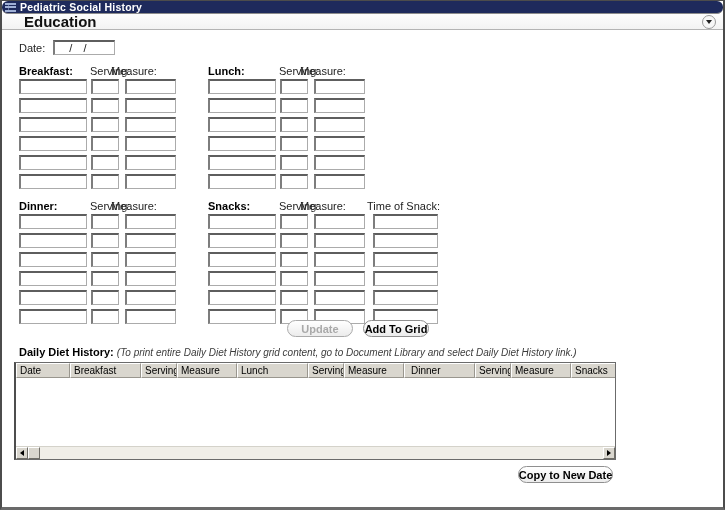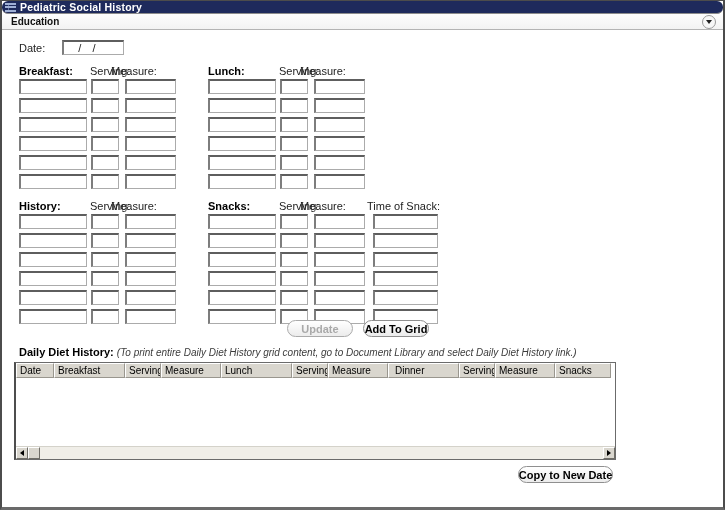--- a/index.html
+++ b/index.html
@@ -34,21 +34,21 @@
     color:#fff; font-weight:bold; font-size:10.5px; letter-spacing:.2px;
     white-space:nowrap;
   }
   
   .acc-header {
     position:relative;
     background:linear-gradient(#fdfdfd,#f3f3f3);
     border-bottom:1px solid #b4b4b4;
     display:flex; align-items:center;
   }
-  .acc-header .acc-label { font-weight:bold; font-size:10px; color:#111; padding-left:9px; }
+  .acc-header .acc-label { font-weight:bold; font-size:15px; color:#111; padding-left:22px; }
   .acc-header.education { height:16px; }
   .acc-header.diet { height:20px; }
   .chevron-btn {
     position:absolute; right:7px; top:50%; transform:translateY(-50%);
     width:14px; height:14px; border-radius:50%;
     border:1.5px solid #9a9a9a; background:#f7f7f7;
     display:flex; align-items:center; justify-content:center; cursor:pointer;
   }
   .tri-down { width:0; height:0; border-left:3.5px solid transparent; border-right:3.5px solid transparent; border-top:4px solid #222; }
   .tri-up   { width:0; height:0; border-left:3.5px solid transparent; border-right:3.5px solid transparent; border-bottom:4px solid #222; }
@@ -57,21 +57,21 @@
   .field-label { color:#222; }
   .bold-label { font-weight:bold; color:#000; }
   input.win-input {
     font-family:"Liberation Sans","DejaVu Sans",sans-serif; font-size:11px;
     height:15px; background:#fff; color:#222; padding:0 3px;
     border-top:2px solid #5e5e5e; border-left:2px solid #7d7d7d;
     border-right:1px solid #ababab; border-bottom:1px solid #ababab;
     outline:none;
   }
   
-  .date-row { position:absolute; left:17px; top:10px; display:flex; align-items:center; gap:17px; }
+  .date-row { position:absolute; left:17px; top:10px; display:flex; align-items:center; gap:8px; }
   .date-row input { width:62px; padding-left:14px; letter-spacing:1px; word-spacing:6px; }
   
   .meal { position:absolute; }
   .meal-breakfast { left:17px;  top:35px;  }
   .meal-lunch     { left:206px; top:35px;  }
   .meal-dinner    { left:17px;  top:170px; }
   .meal-snacks    { left:206px; top:170px; }
   .meal-labels { position:relative; height:14px; white-space:nowrap; }
   .meal-labels .meal-name     { position:absolute; left:0;     font-weight:bold; color:#000; }
   .meal-labels .serving-label { position:absolute; left:71px;  color:#222; }
@@ -223,21 +223,21 @@
             <input type="text" class="win-input measure-input" style="">
           </div>
           <div class="meal-row">
             <input type="text" class="win-input food-input" style="">
             <input type="text" class="win-input serving-input" style="">
             <input type="text" class="win-input measure-input" style="">
           </div>
         </div>
         <div class="meal meal-dinner">
           <div class="meal-labels">
-            <span class="meal-name">History:</span>
+            <span class="meal-name">Dinner:</span>
             <span class="serving-label">Serving:</span>
             <span class="measure-label">Measure:</span>
           </div>
           <div class="meal-row">
             <input type="text" class="win-input food-input" style="">
             <input type="text" class="win-input serving-input" style="">
             <input type="text" class="win-input measure-input" style="">
           </div>
           <div class="meal-row">
             <input type="text" class="win-input food-input" style="">
@@ -314,21 +314,21 @@
     <button class="pill-btn disabled btn-update" disabled="">Update</button>
     <button class="pill-btn btn-add">Add To Grid</button>
 
     <div class="history-label-row">
       <span class="bold-label">Daily Diet History:</span>
       <span class="note">(To print entire Daily Diet History grid content, go to Document Library and select Daily Diet History link.)</span>
     </div>
 
     <div class="history-table">
       <div class="ht-header" id="ht-header">
-          <div class="ht-cell" style="width: 38px;">Date</div>
+          <div class="ht-cell" style="width: 54px;">Date</div>
           <div class="ht-cell" style="width: 71px;">Breakfast</div>
           <div class="ht-cell" style="width: 36px;">Serving</div>
           <div class="ht-cell" style="width: 60px;">Measure</div>
           <div class="ht-cell" style="width: 71px;">Lunch</div>
           <div class="ht-cell" style="width: 36px;">Serving</div>
           <div class="ht-cell" style="width: 60px;">Measure</div>
           <div class="ht-cell" style="width: 71px; padding-left: 6px;">Dinner</div>
           <div class="ht-cell" style="width: 36px;">Serving</div>
           <div class="ht-cell" style="width: 60px;">Measure</div>
           <div class="ht-cell" style="width: 56px;">Snacks</div>

